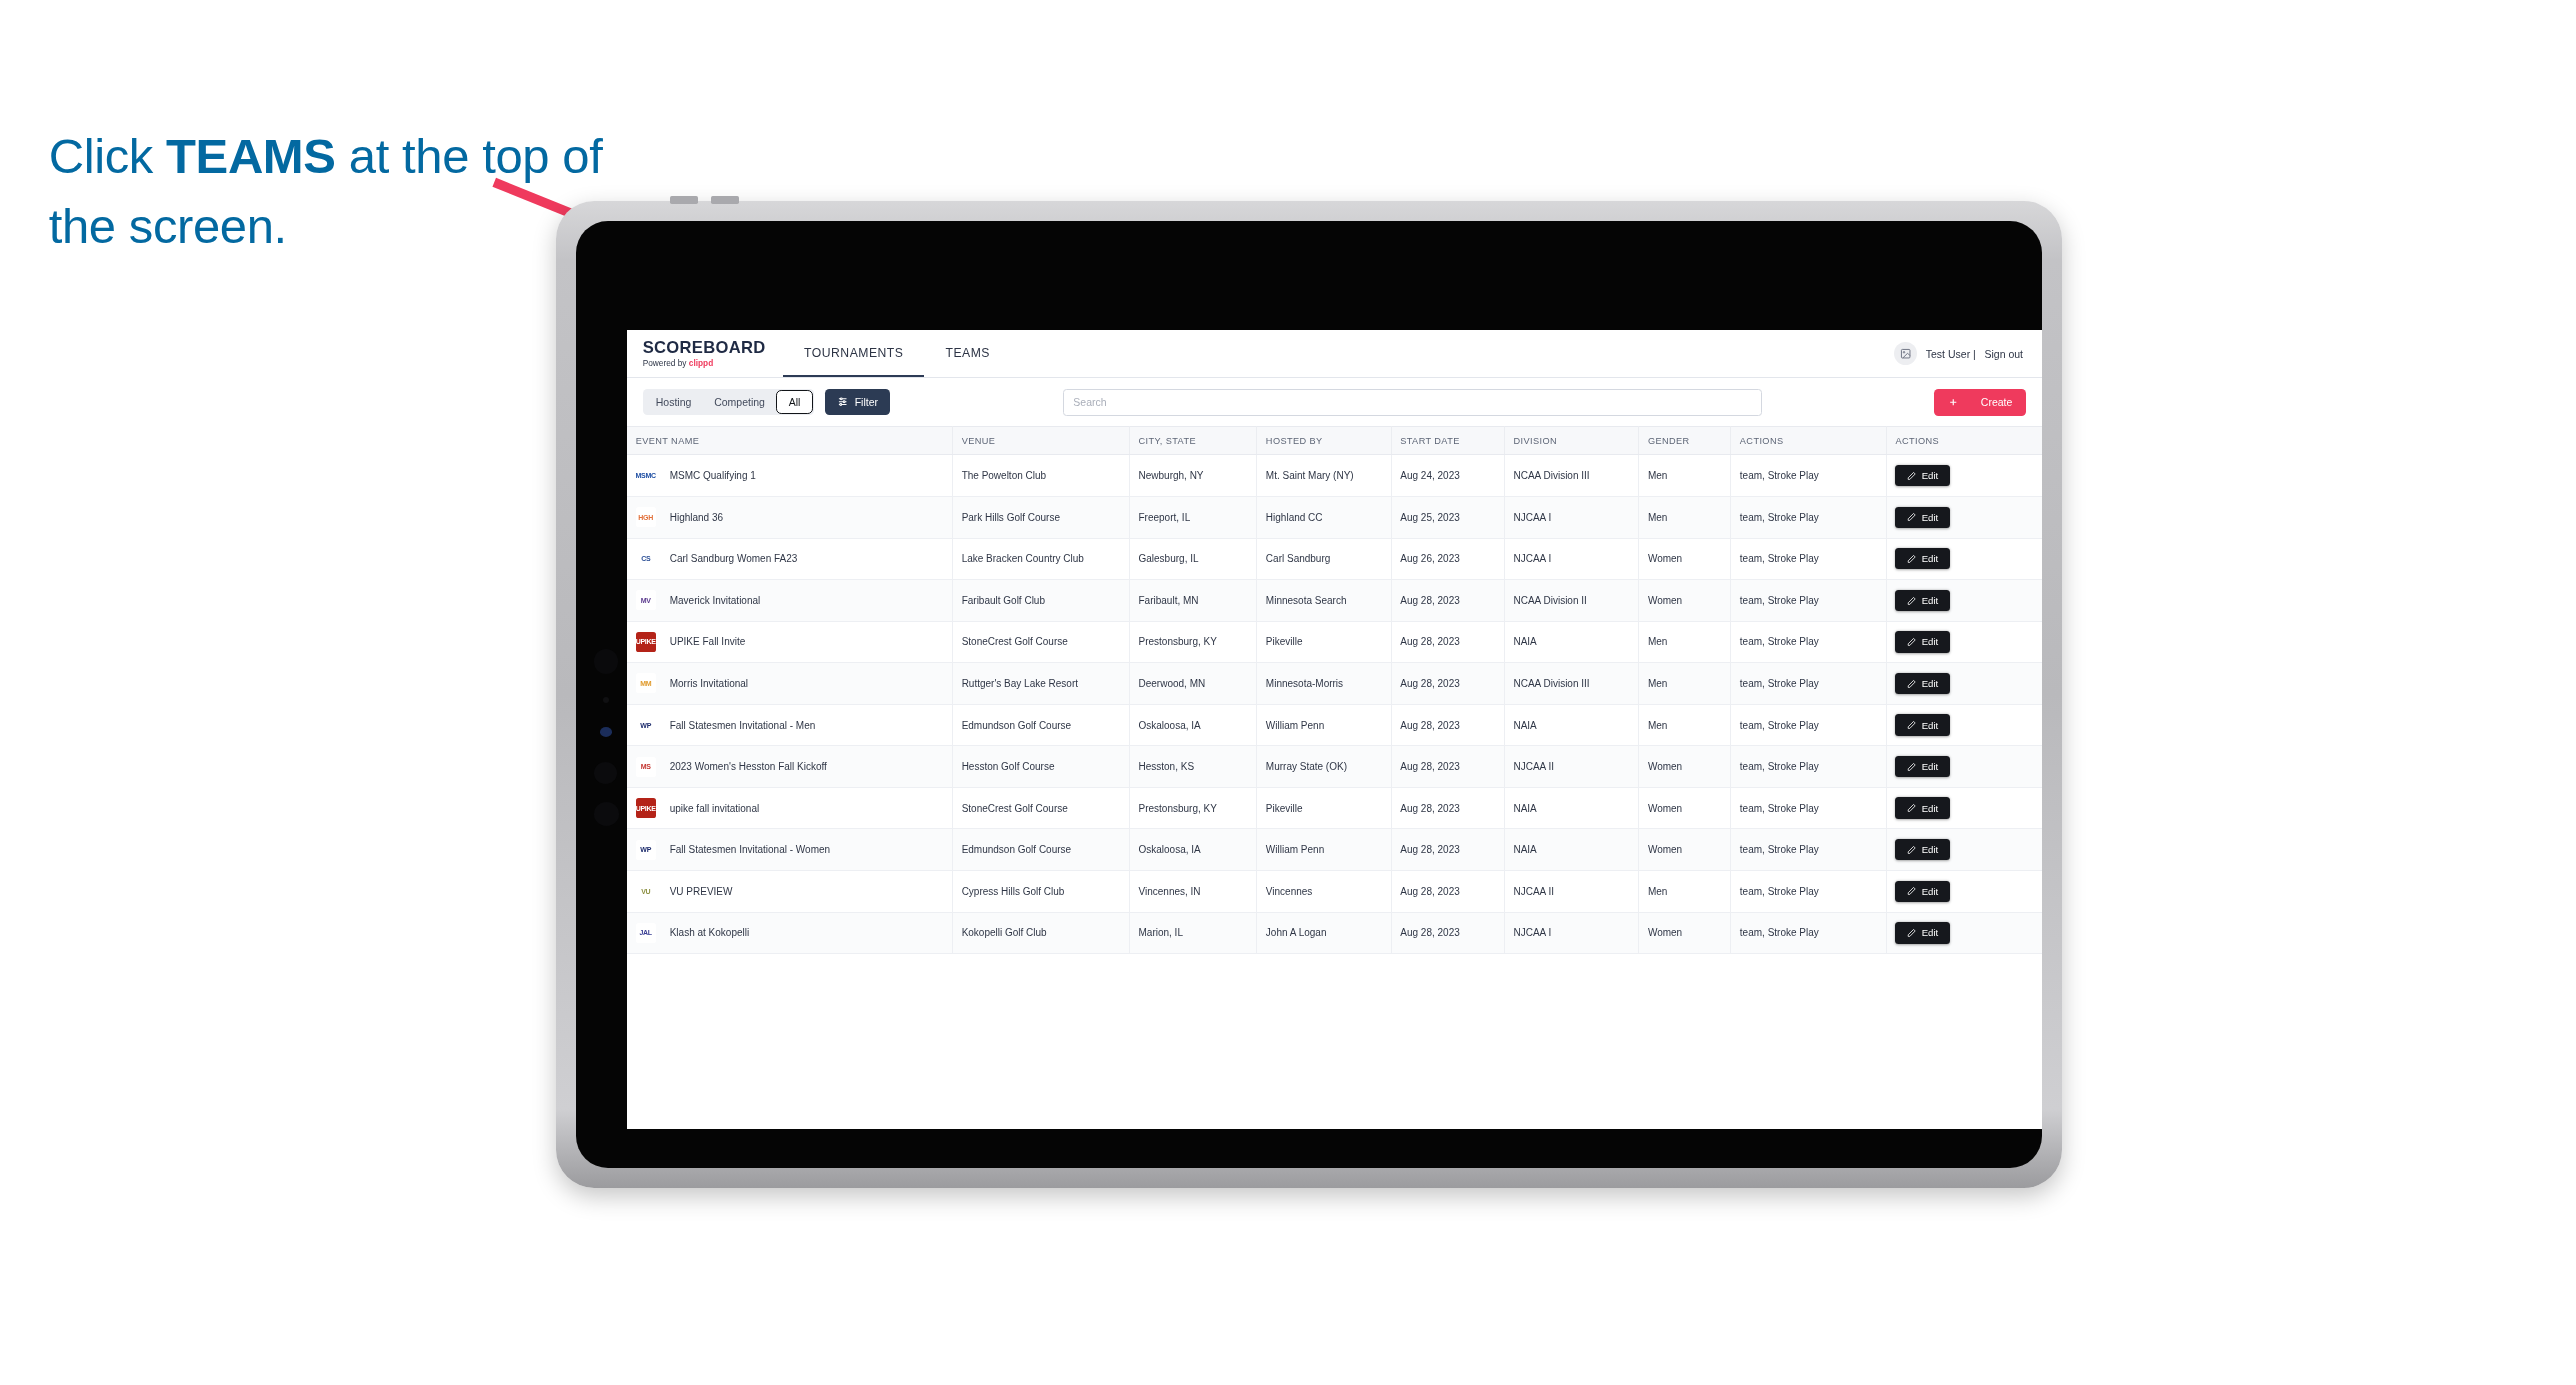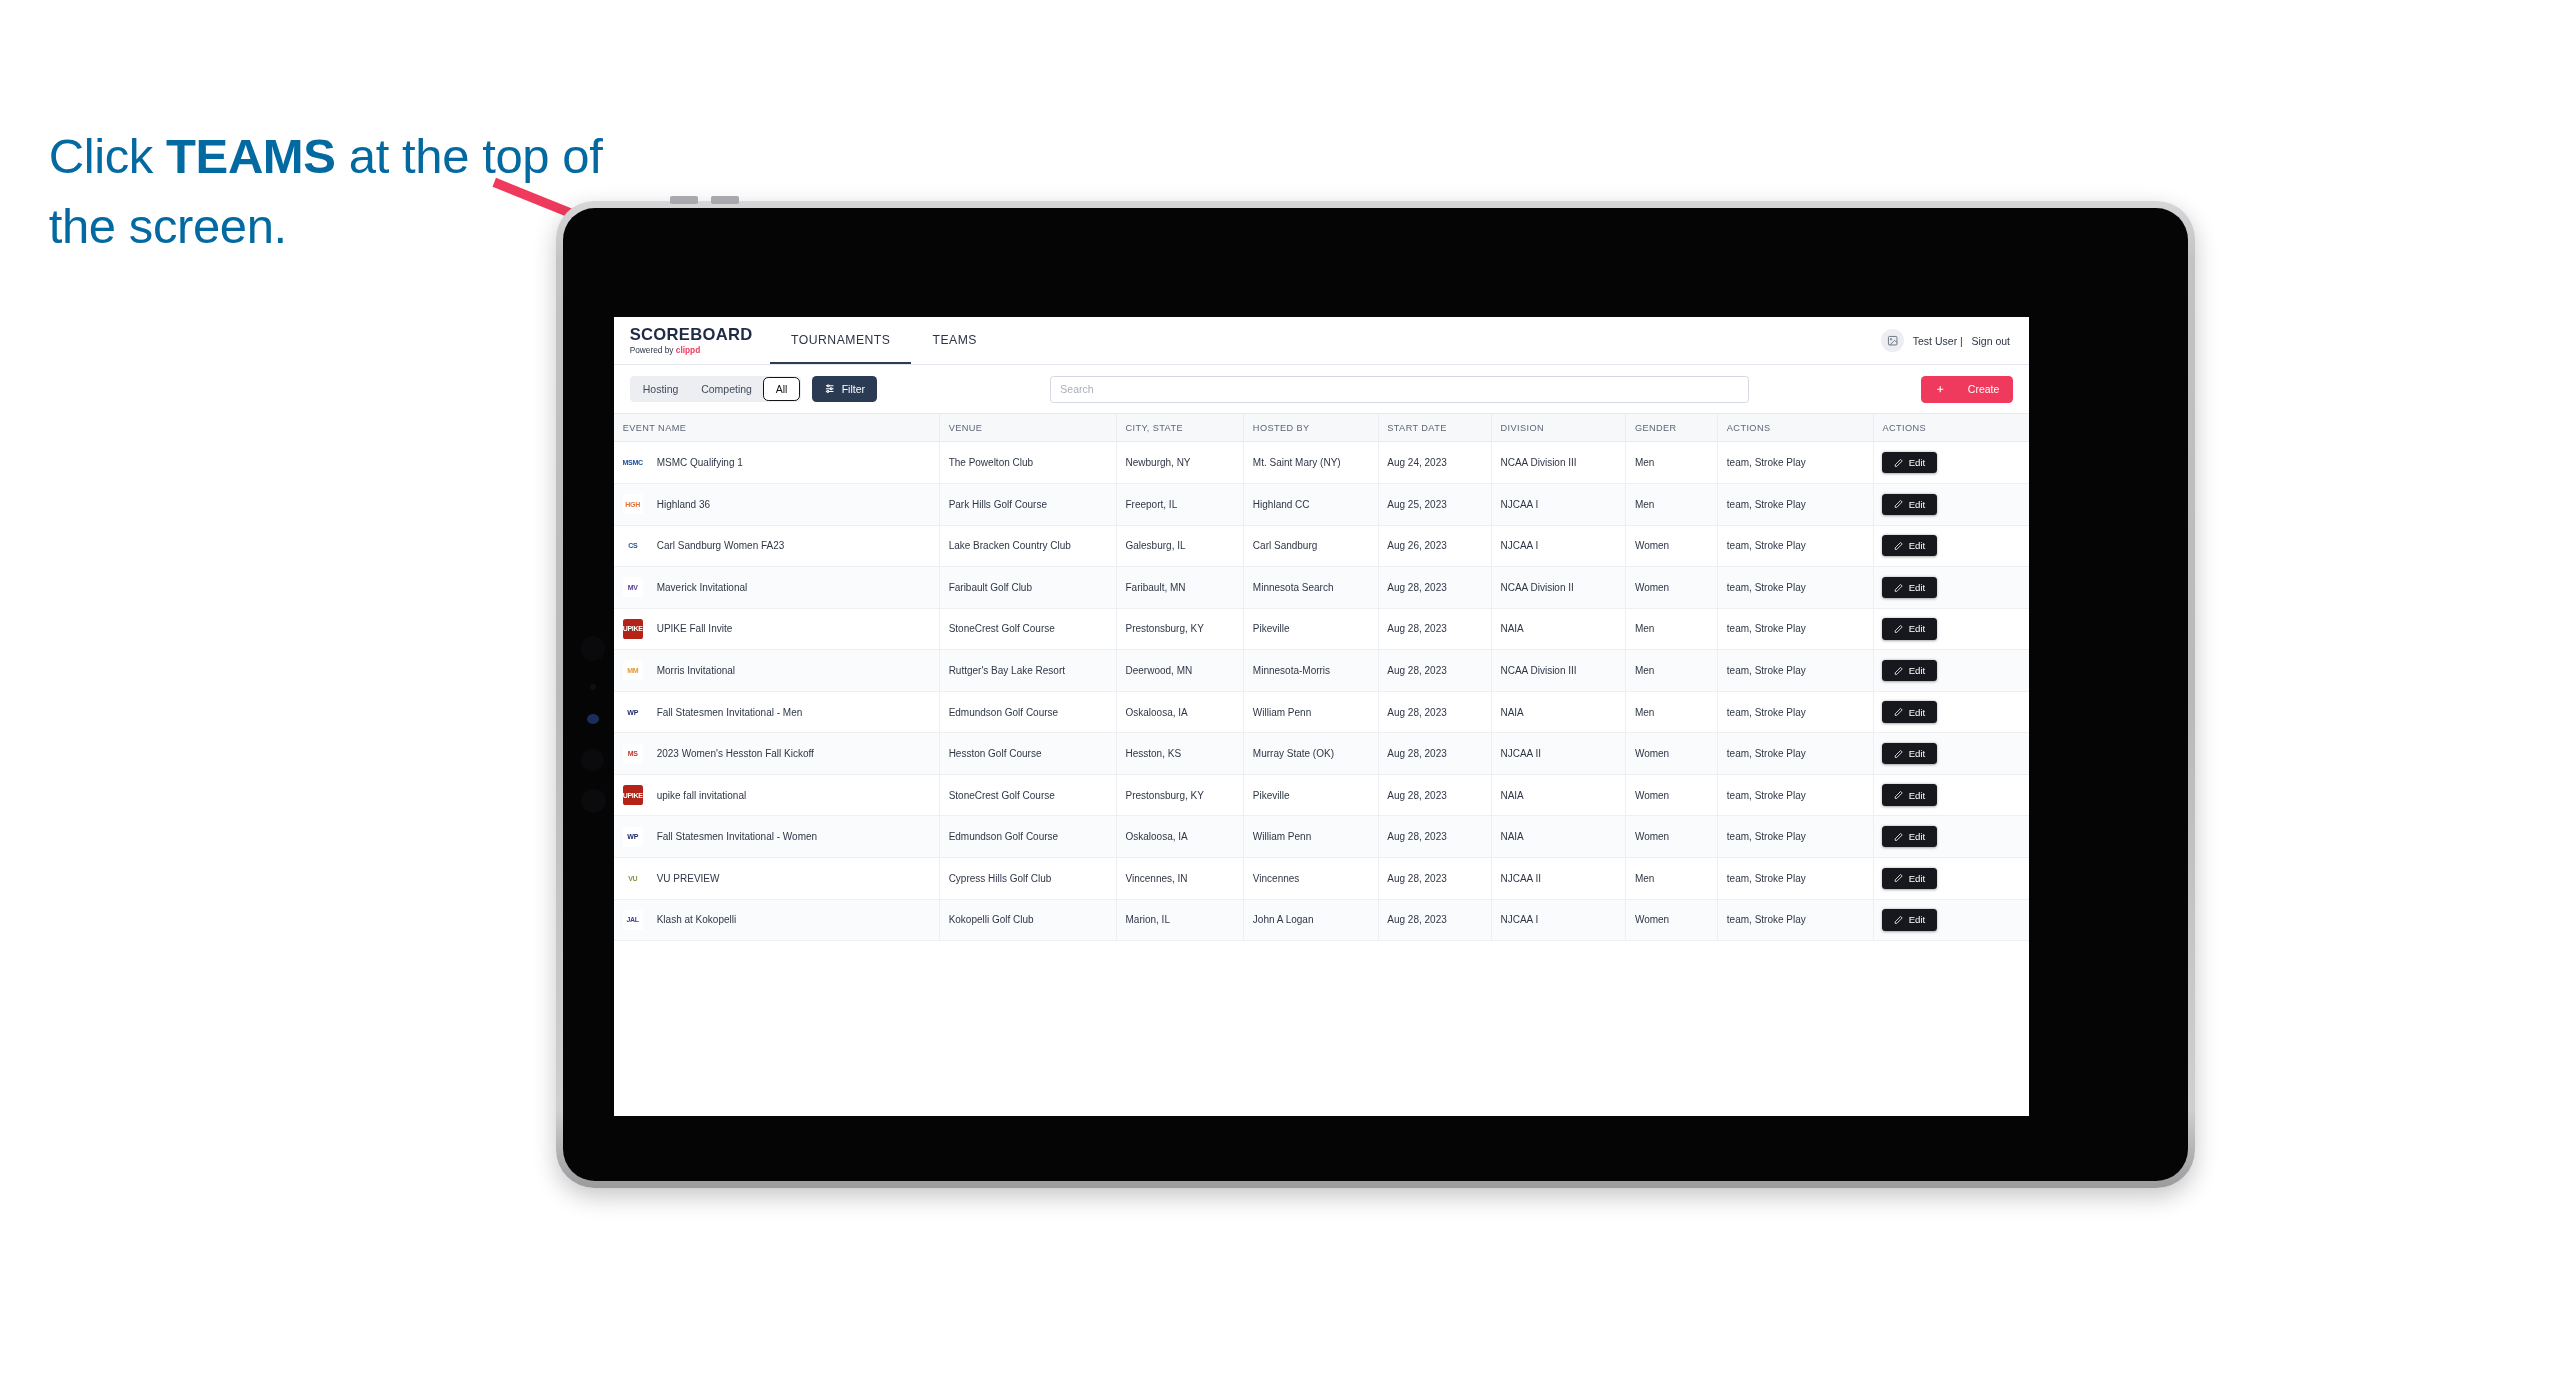--- a/index.html
+++ b/index.html
@@ -41,26 +41,26 @@
     width: 410px;
     height: 175px;
     pointer-events: none;
   }
 
   
   #tablet {
     position: absolute;
     left: 556px;
     top: 201px;
-    width: 1639px;
+    width: 1506px;
     height: 987px;
     background: linear-gradient(180deg,#d7d7d9 0%,#c3c3c6 6%,#b9b9bc 50%,#cfcfd2 92%,#9b9b9e 100%);
     border-radius: 38px;
     box-shadow: 0 8.7px 23px rgba(0,0,0,0.22);
-    padding: 7px;
+    padding: 20px;
   }
   #tablet-screen {
     position: relative;
     width: 100%;
     height: 100%;
     background: #050505;
     border-radius: 32px;
     overflow: hidden;
   }
   

